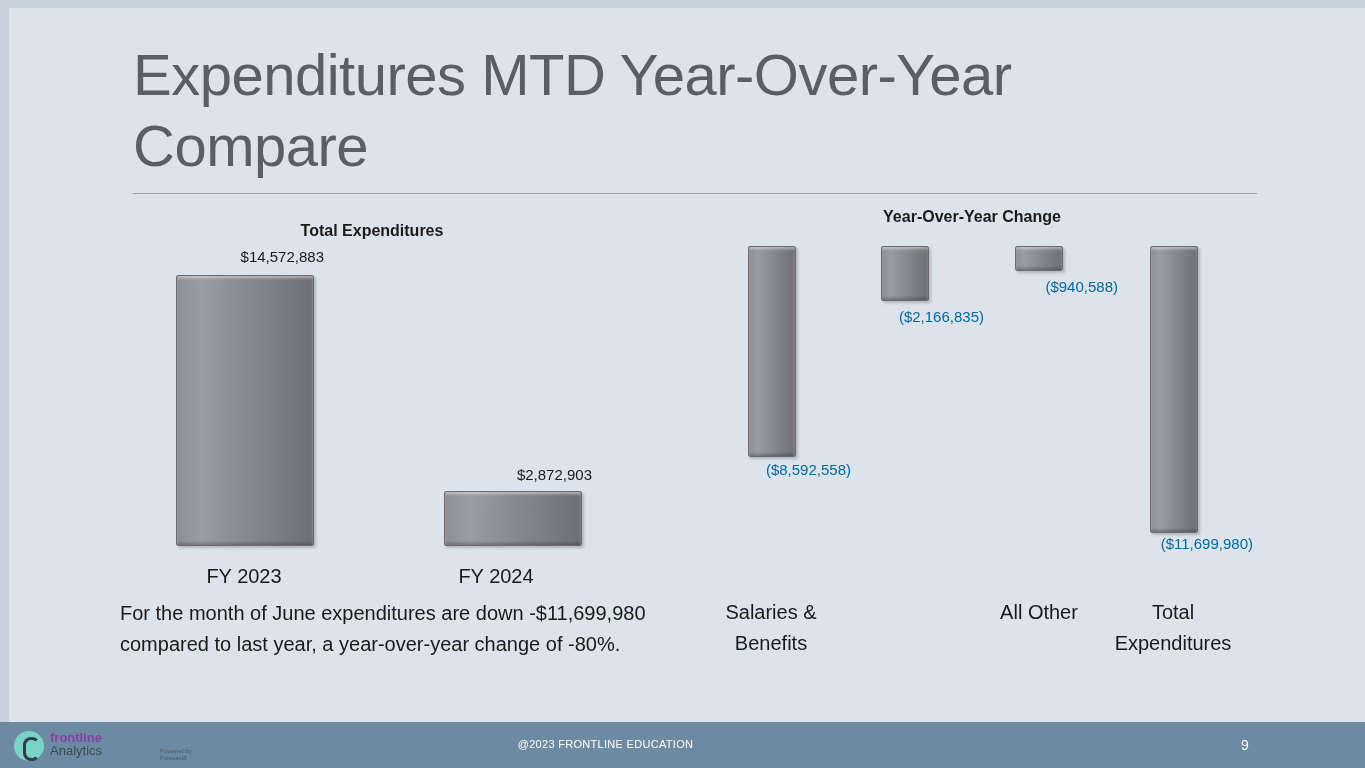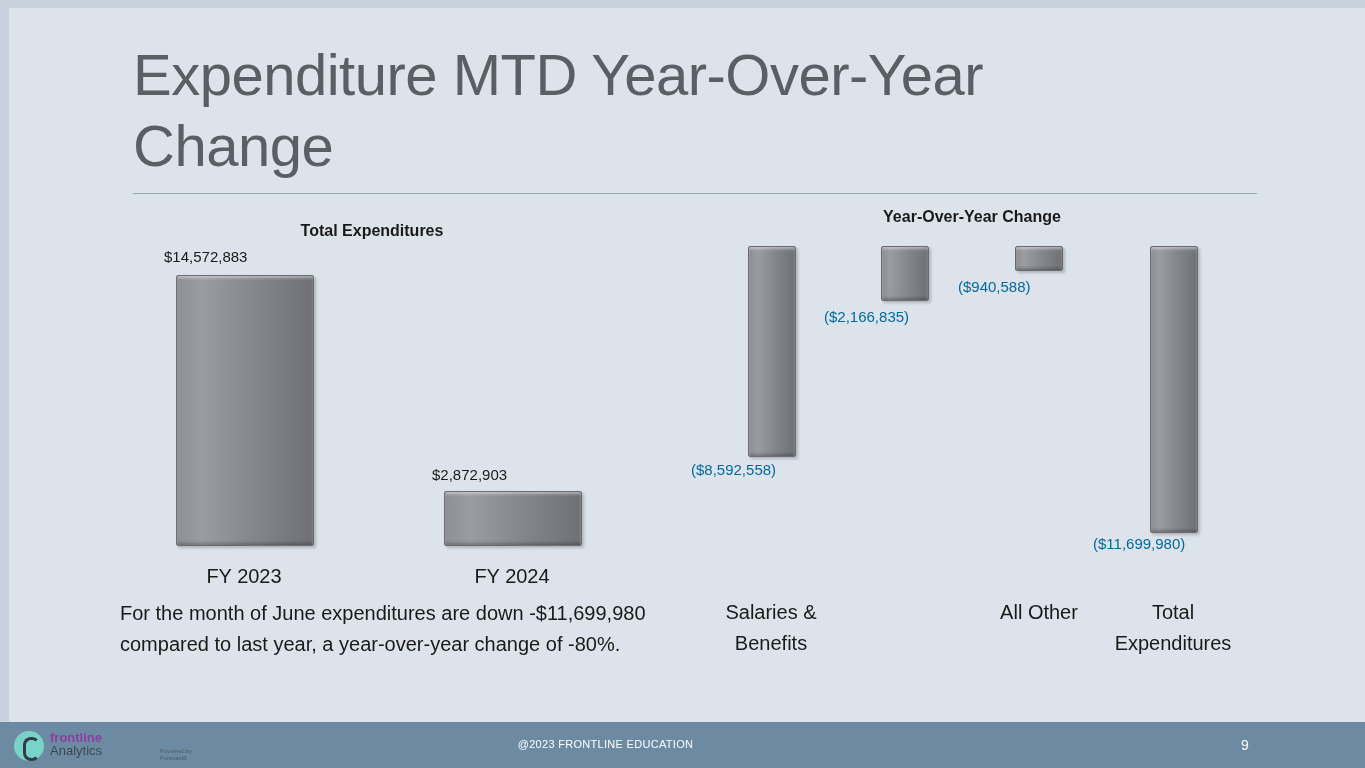--- a/index.html
+++ b/index.html
@@ -77,21 +77,21 @@
     position: absolute;
     background: linear-gradient(to right, #8d8f94 0%, #9a9ca1 18%, #85878c 55%, #6e7075 100%);
     border: 1px solid #6a6c71;
     box-shadow: inset 0 2px 3px rgba(255,255,255,0.45), inset 0 -2px 3px rgba(0,0,0,0.25), 2px 2px 3px rgba(0,0,0,0.2);
     border-radius: 2px;
   }
   .bar-value {
     position: absolute;
     font-size: 15px;
     color: #1a1a1a;
-    text-align: left;
+    text-align: right;
   }
   .bar-value.neg {
     color: #0369a1;
   }
   .cat-label {
     position: absolute;
     font-size: 20px;
     color: #1a1a1a;
     text-align: center;
     line-height: 1.55;
@@ -185,32 +185,32 @@
   }
 </style>
 </head>
 <body>
 
 <div class="slide">
 
   <div class="top-strip"></div>
   <div class="left-edge"></div>
 
-  <div class="title">Expenditure MTD Year-Over-Year Change</div>
+  <div class="title">Expenditures MTD Year-Over-Year Compare</div>
   <div class="title-rule"></div>
 
   <div class="chart-heading" id="heading-left">Total Expenditures</div>
 
   <div class="bar" style="left:176px; top:275px; width:136px; height:269px;"></div>
   <div class="bar-value" style="left:164px; top:248px; width:160px;">$14,572,883</div>
   <div class="cat-label" style="left:164px; top:561px; width:160px;">FY 2023</div>
 
   <div class="bar" style="left:444px; top:491px; width:136px; height:53px;"></div>
   <div class="bar-value" style="left:432px; top:466px; width:160px;">$2,872,903</div>
-  <div class="cat-label" style="left:432px; top:561px; width:160px;">FY 2024</div>
+  <div class="cat-label" style="left:416px; top:561px; width:160px;">FY 2024</div>
 
   <div class="caption">For the month of June expenditures are down -$11,699,980 compared to last year, a year-over-year change of -80%.</div>
 
   <div class="chart-heading" id="heading-right">Year-Over-Year Change</div>
 
   <div class="bar" style="left:748px; top:246px; width:46px; height:209px;"></div>
   <div class="bar-value neg" style="left:691px; top:461px; width:160px;">($8,592,558)</div>
   <div class="cat-label" style="left:701px; top:597px; width:140px;"><span>Salaries &amp; Benefits</span></div>
 
   <div class="bar" style="left:881px; top:246px; width:46px; height:53px;"></div>

